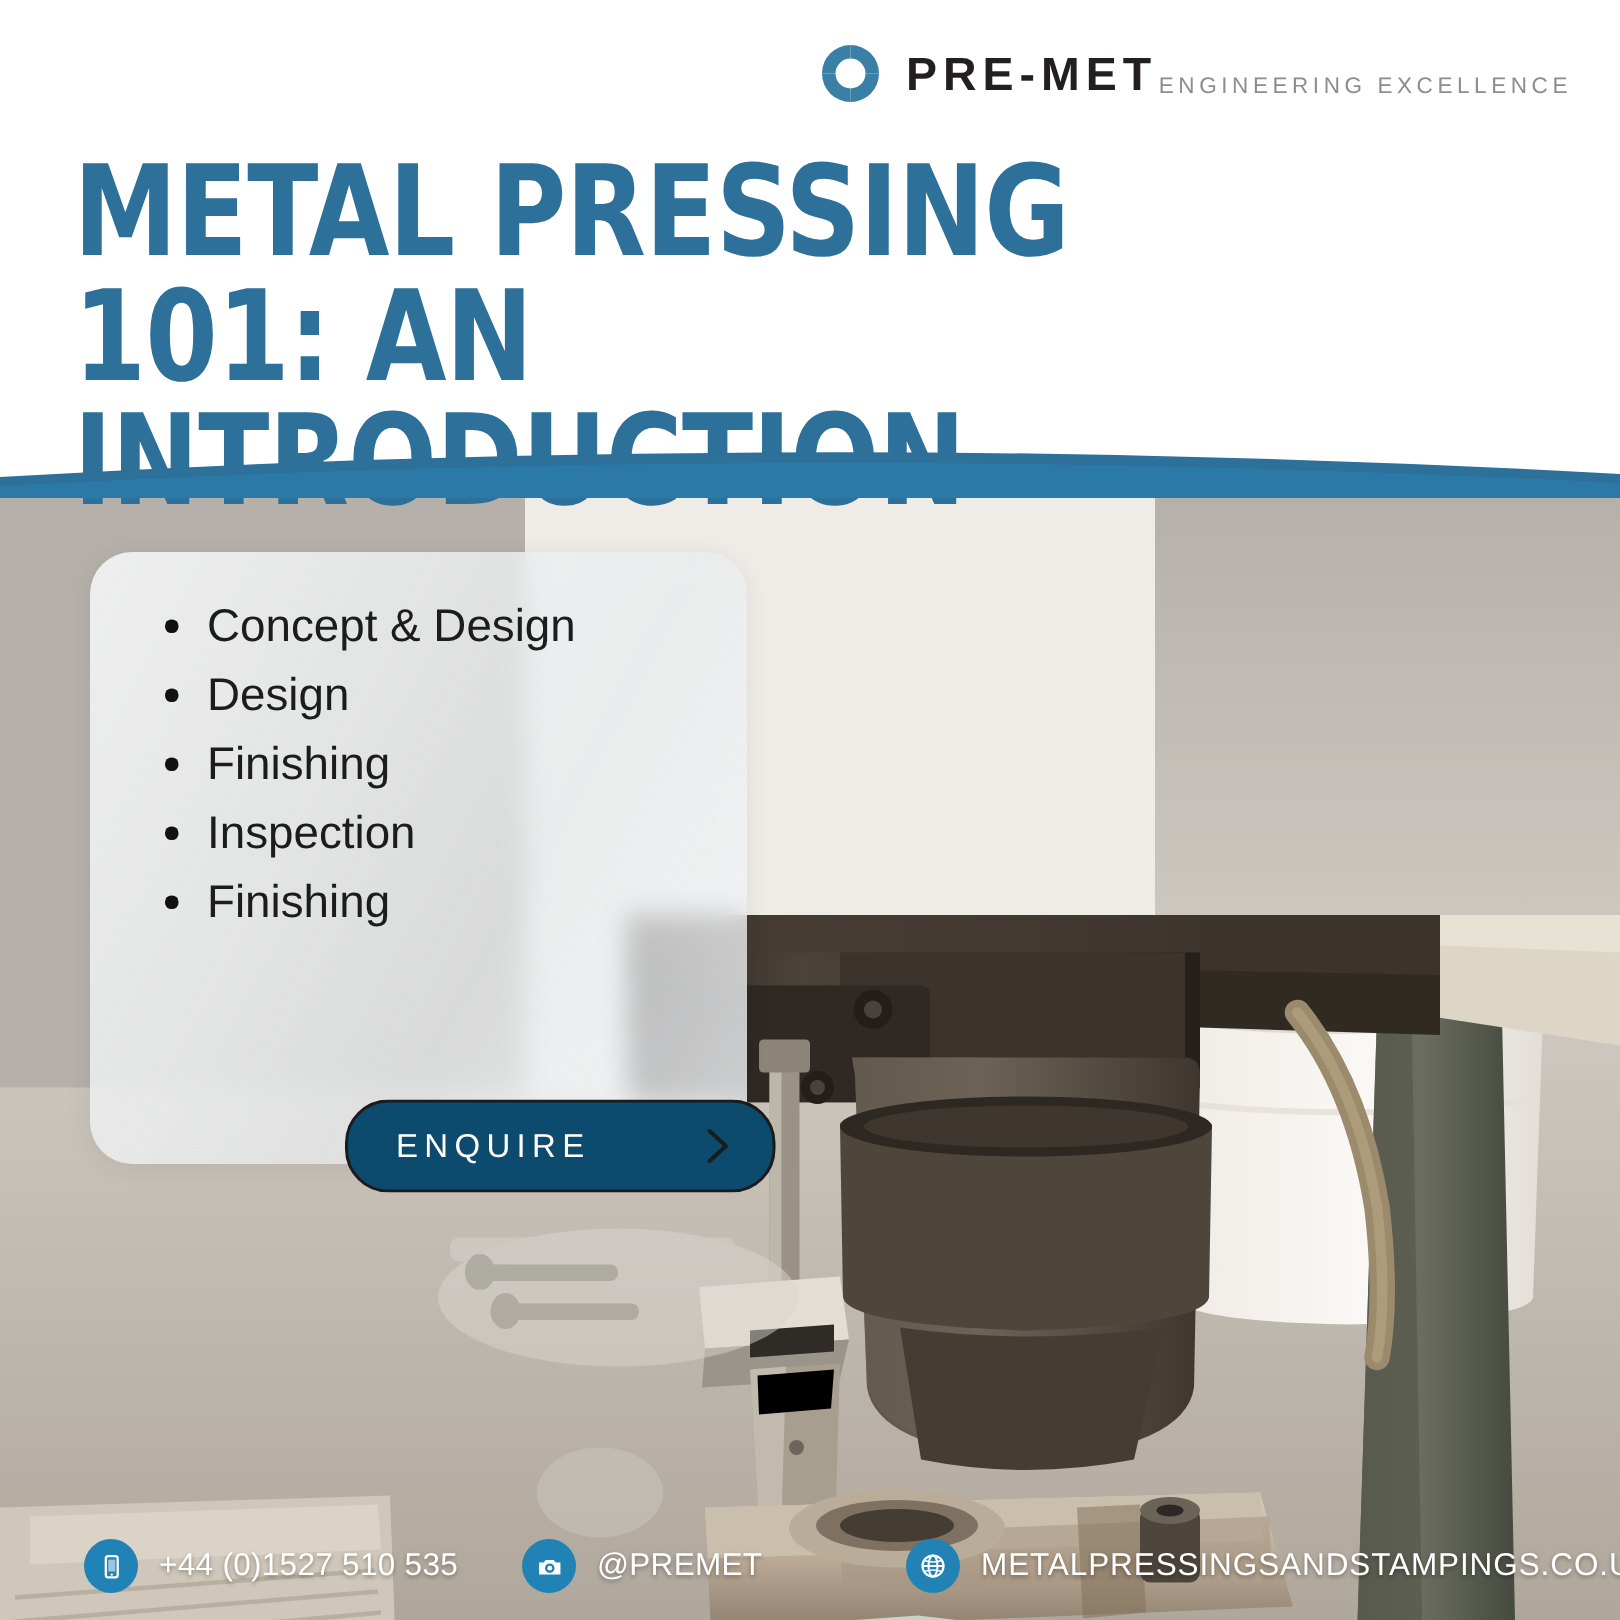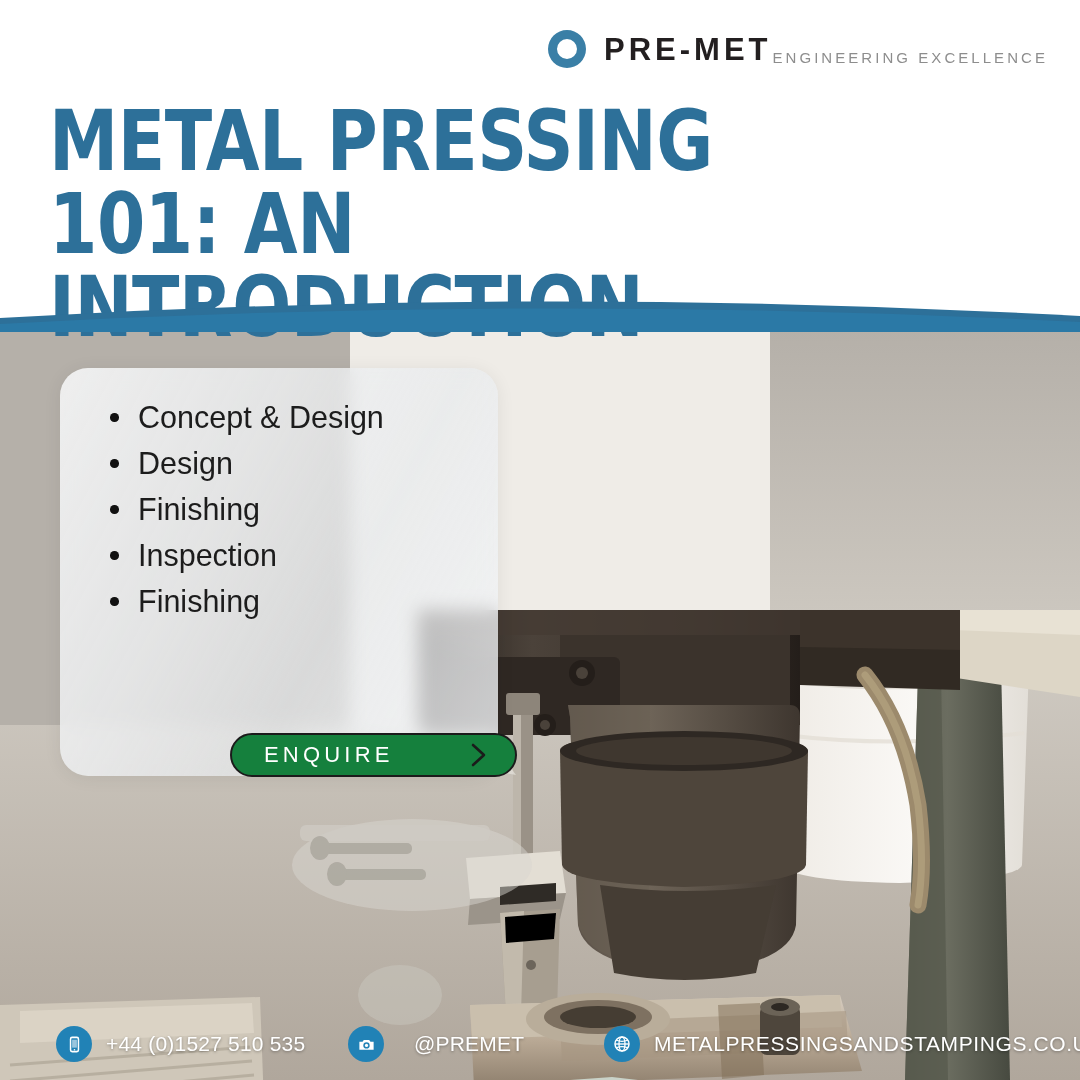--- a/index.html
+++ b/index.html
@@ -83,44 +83,44 @@
   }
   #feature-list li::before {
     content:"";
     position:absolute; left:2px; top:11px;
     width:8.5px; height:8.5px; border-radius:50%;
     background:#111111;
   }
 
   
   #enquire-button {
-    position:absolute; left:230px; top:733px; width:287px; height:44px;
+    position:absolute; left:230px; top:733px; width:287px; height:62px;
     z-index:60;
-    background:#15803d;
+    background:#0c4a6e;
     border:2.5px solid #1b1b1b;
     border-radius:29px;
     display:flex; align-items:center; justify-content:space-between;
     padding:0 26px 0 32px;
     cursor:pointer;
   }
   #enquire-label {
     color:#ffffff; font-size:22px; letter-spacing:4.2px;
     font-weight:400; line-height:1;
   }
   #enquire-arrow { width:20px; height:26px; flex:0 0 auto; }
   #enquire-arrow svg { display:block; }
 
   
   #footer {
     position:absolute; left:0; bottom:0; width:1072px; height:72px;
     z-index:70; display:flex; align-items:center;
   }
   .footer-item { display:flex; align-items:center; position:absolute; }
   #footer-phone   { left:56px; }
-  #footer-social  { left:348px;gap:16px; }
+  #footer-social  { left:348px; }
   #footer-website { left:604px; }
   .footer-icon {
     width:36px; height:36px; border-radius:50%;
     background:#2182b6; display:flex; align-items:center; justify-content:center;
     flex:0 0 auto;
   }
   .footer-icon svg { display:block; }
   .footer-text {
     color:#ffffff; font-size:21px; letter-spacing:0.2px;
     margin-left:14px; white-space:nowrap;

